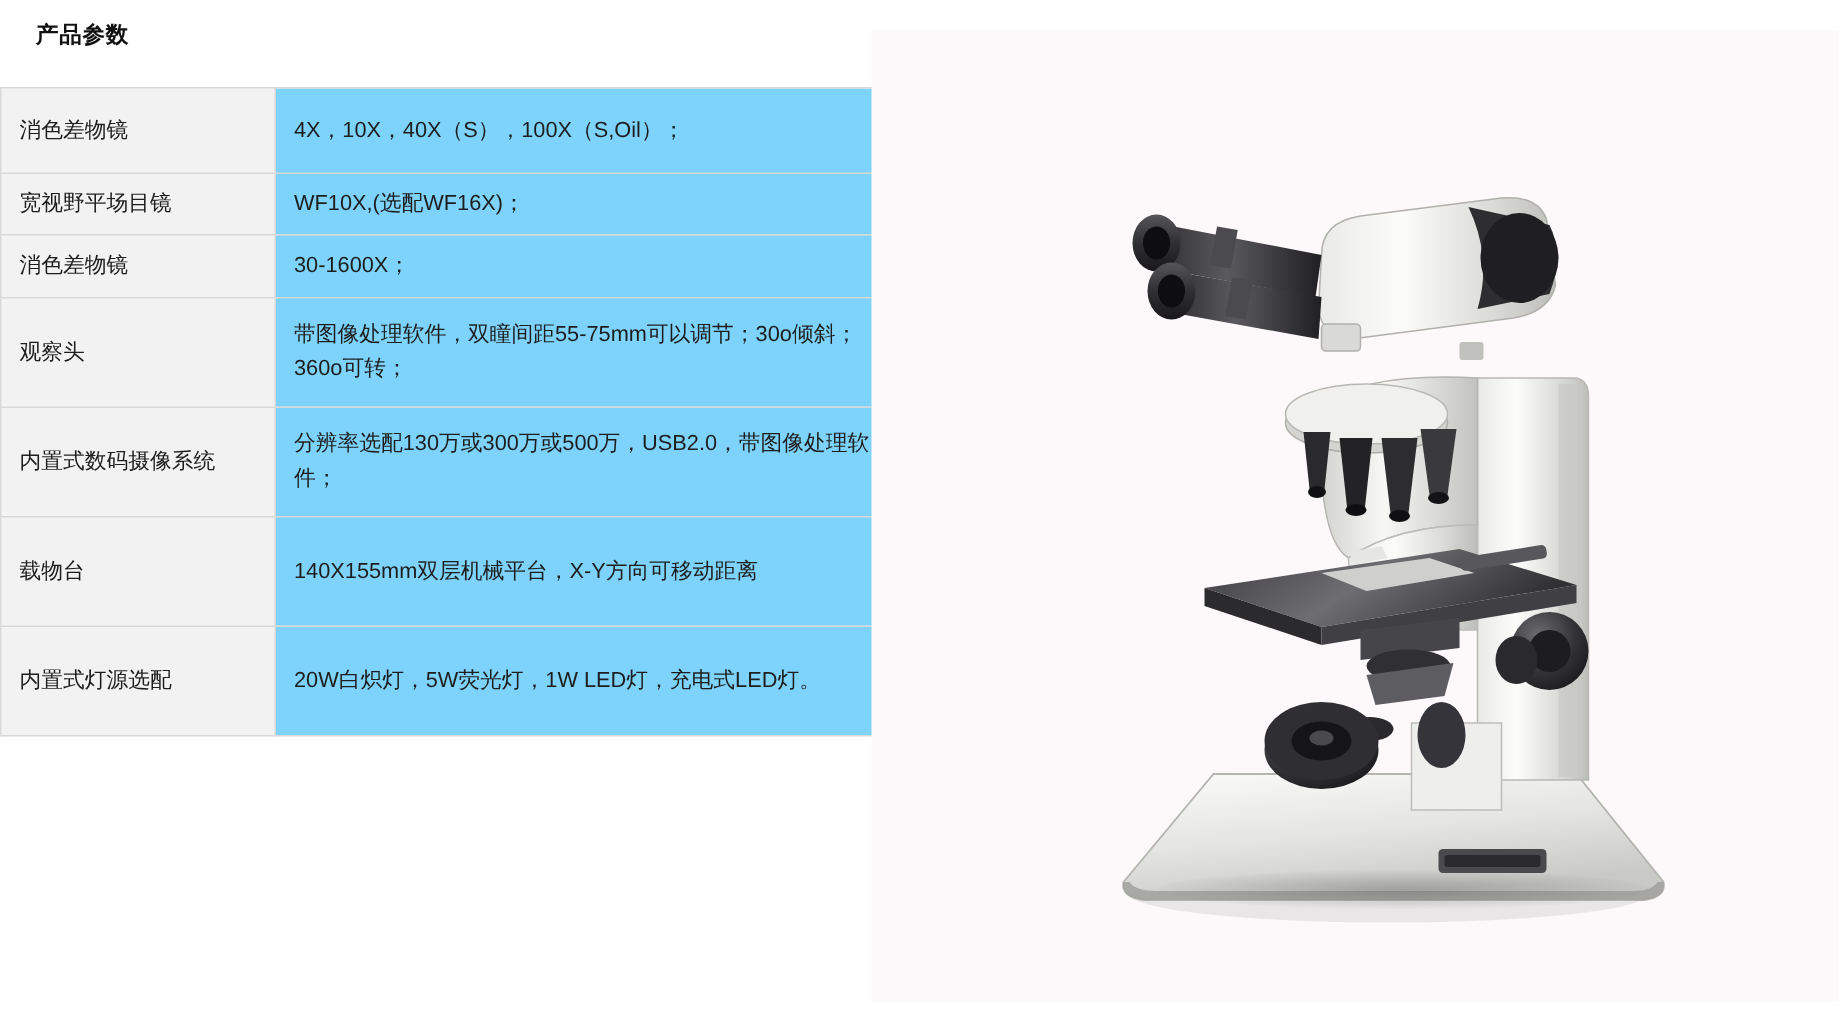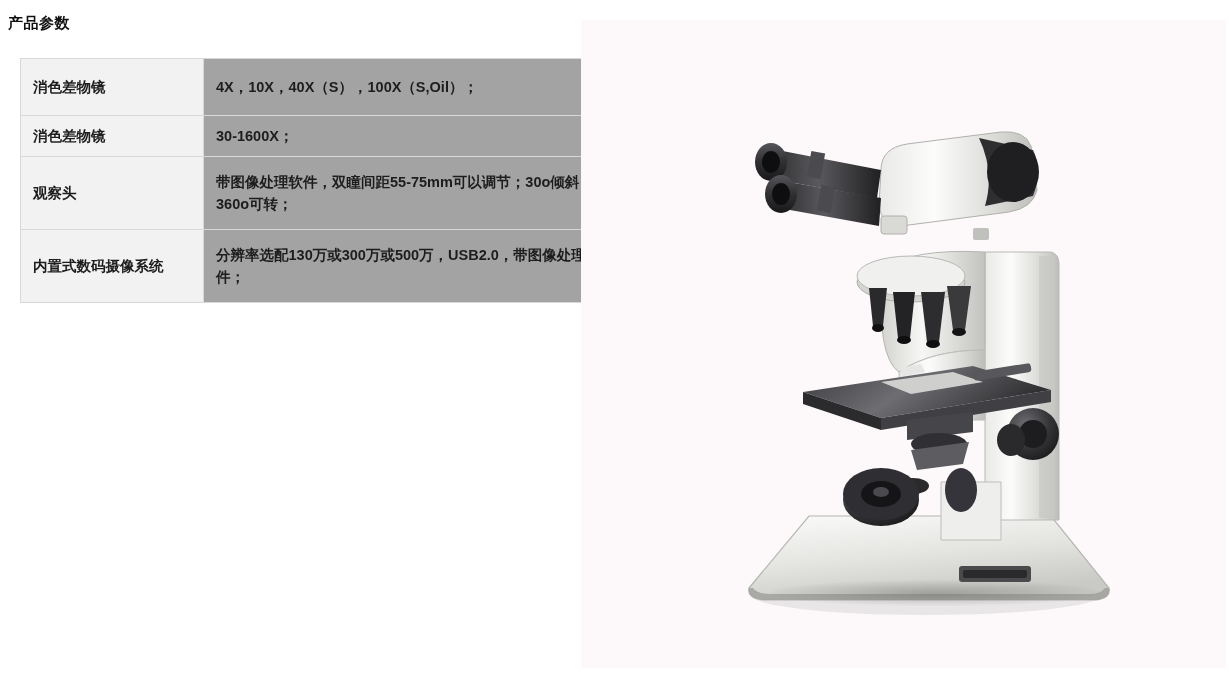--- a/index.html
+++ b/index.html
@@ -25,49 +25,48 @@
     position: absolute;
     left: 0;
     top: 0;
     width: 570px;
     height: 681px;
   }
   .section-title {
     font-size: 15px;
     font-weight: bold;
     color: #111111;
-    margin: 14px 0 0 8px;
+    margin: 14px 0 0 24px;
     letter-spacing: 0.5px;
   }
   table.spec-table {
     position: absolute;
-    left: 20px;
+    left: 0;
     top: 58px;
     width: 554px;
     border-collapse: collapse;
     table-layout: fixed;
     background: #ffffff;
-    font-weight: bold;
   }
   table.spec-table td {
     border: 1px solid #d8d8d8;
     vertical-align: middle;
     font-size: 14.5px;
     line-height: 1.55;
     color: #1d1d1d;
     padding: 9px 10px 9px 10px;
   }
   table.spec-table td.k {
     width: 160px;
     background: #f2f2f2;
     padding-left: 12px;
   }
   table.spec-table td.v {
     width: 392px;
-    background: #a3a3a3;
+    background: #7dd3fc;
     padding-left: 12px;
     padding-right: 8px;
   }
   .r-tall td { height: 54px; }
   .r-short td { height: 22px; }
   .r-mid td { height: 38px; }
 
   
   .image-panel {
     position: absolute;
@@ -100,30 +99,42 @@
   <div class="spec-col">
     <div class="section-title">产品参数</div>
 
     <table class="spec-table">
       <tbody>
         <tr class="r-mid">
           <td class="k">消色差物镜</td>
           <td class="v">4X，10X，40X（S），100X（S,Oil）；</td>
         </tr>
         <tr class="r-short">
+          <td class="k">宽视野平场目镜</td>
+          <td class="v">WF10X,(选配WF16X)；</td>
+        </tr>
+        <tr class="r-short">
           <td class="k">消色差物镜</td>
           <td class="v">30-1600X；</td>
         </tr>
         <tr class="r-tall">
           <td class="k">观察头</td>
           <td class="v">带图像处理软件，双瞳间距55-75mm可以调节；30o倾斜；360o可转；</td>
         </tr>
         <tr class="r-tall">
           <td class="k">内置式数码摄像系统</td>
           <td class="v">分辨率选配130万或300万或500万，USB2.0，带图像处理软件；</td>
+        </tr>
+        <tr class="r-tall">
+          <td class="k">载物台</td>
+          <td class="v">140X155mm双层机械平台，X-Y方向可移动距离</td>
+        </tr>
+        <tr class="r-tall">
+          <td class="k">内置式灯源选配</td>
+          <td class="v">20W白炽灯，5W荧光灯，1W LED灯，充电式LED灯。</td>
         </tr>
       </tbody>
     </table>
   </div>
 
   <div class="image-panel">
     <div class="micro-wrap">
       <svg viewBox="0 0 645 648" width="645" height="648" xmlns="http://www.w3.org/2000/svg">
         <defs>
           <linearGradient id="bodyGrad" x1="0" y1="0" x2="1" y2="0">

